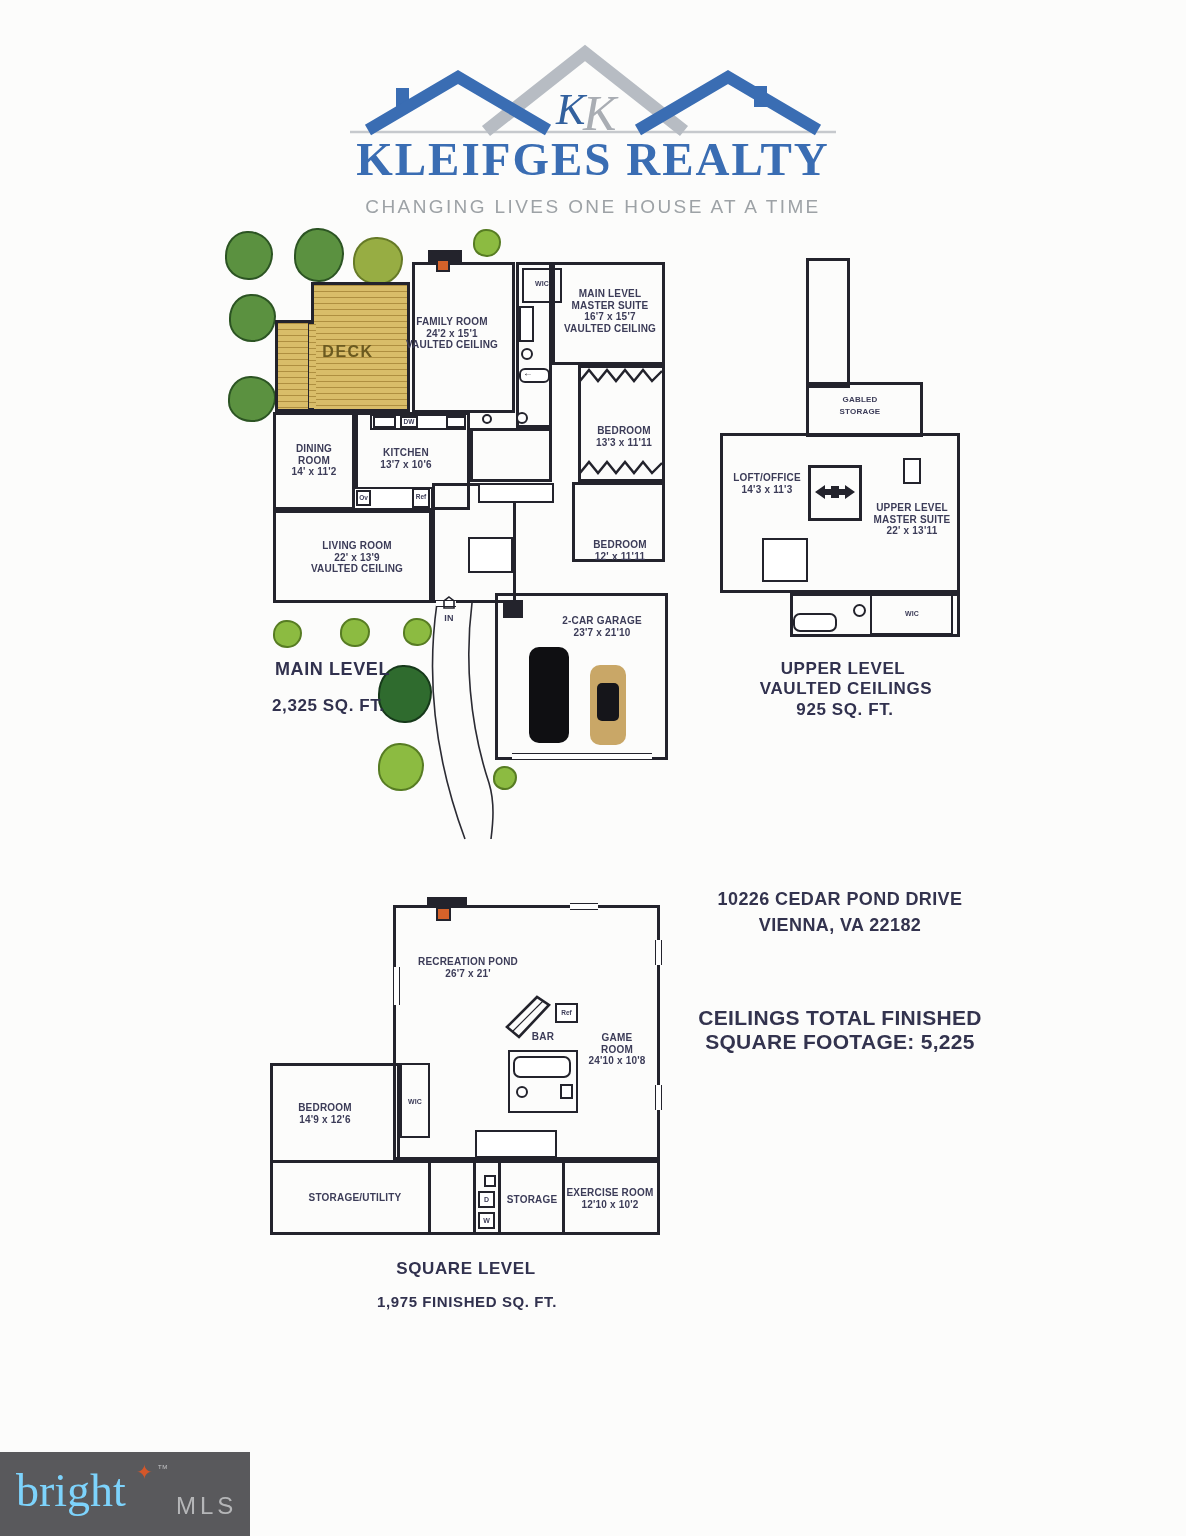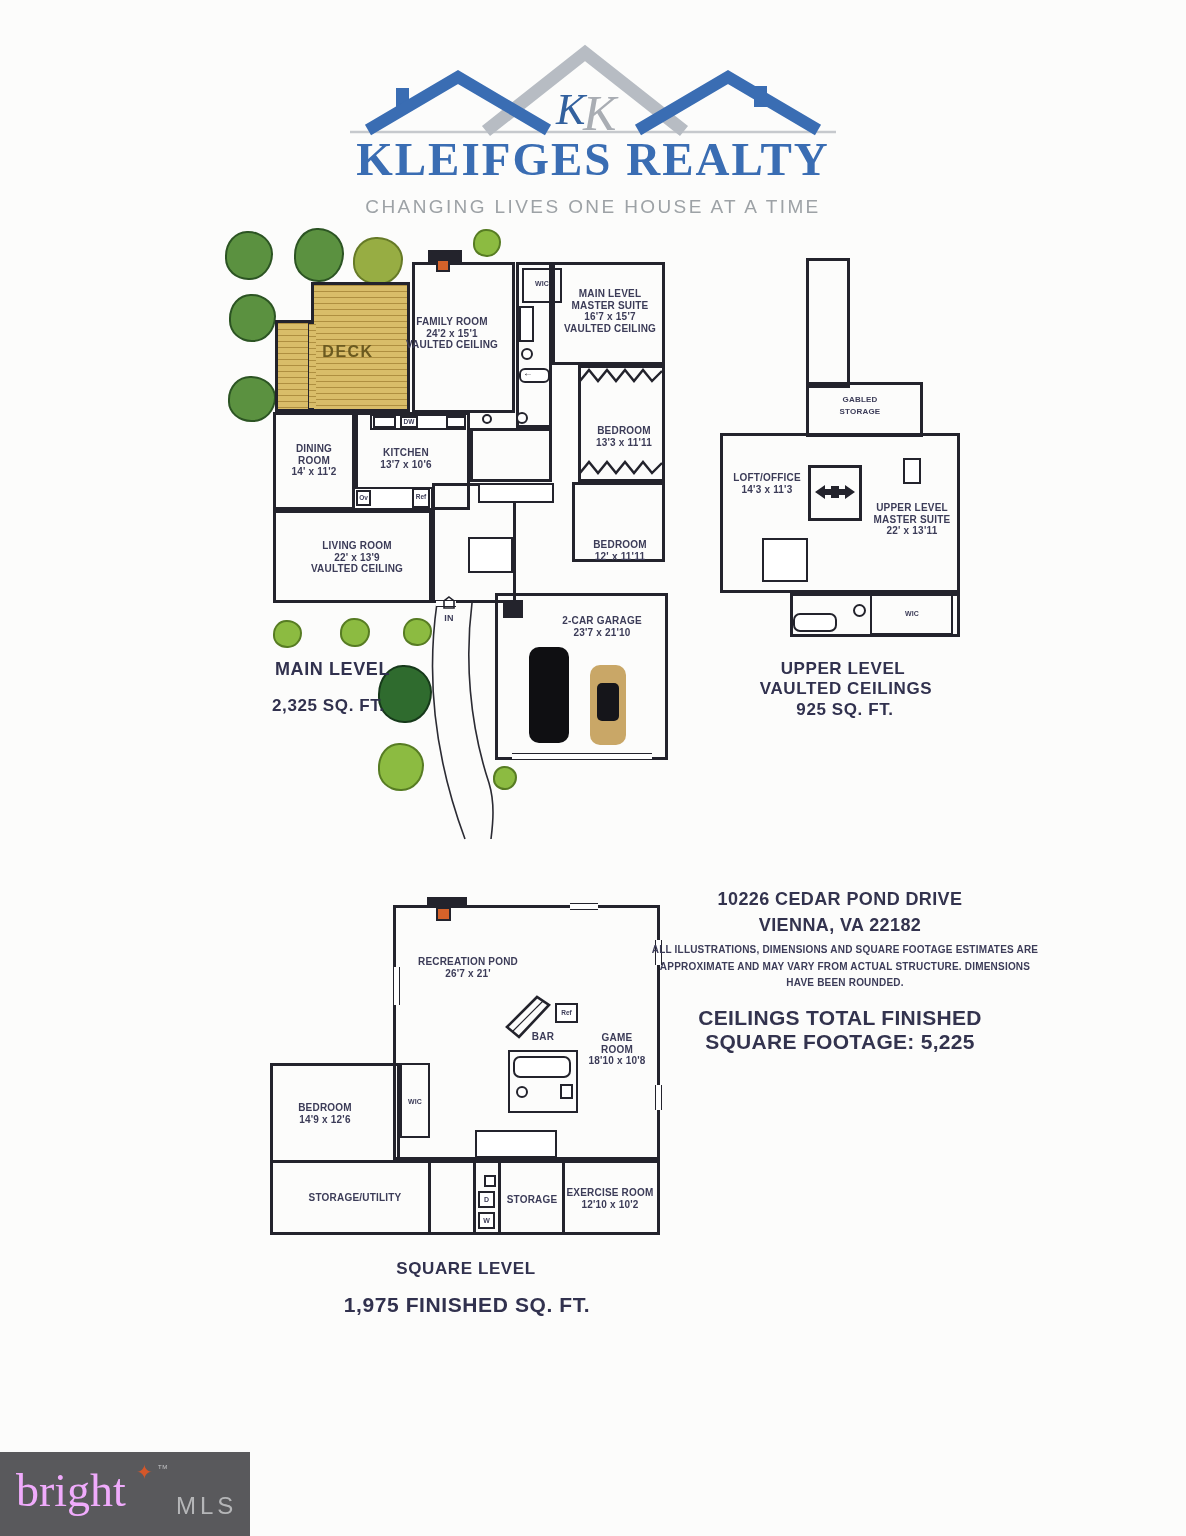--- a/index.html
+++ b/index.html
@@ -268,21 +268,21 @@
     <div class="lbl" style="left:208px;top:66px">
       <span>RECREATION POND</span>
         <span>26'7 x 21'</span>
       </div>
     <div class="lbl" style="left:283px;top:141px">
       <span>BAR</span>
       </div>
     <div class="lbl" style="left:357px;top:142px">
       <span>GAME</span>
         <span>ROOM</span>
-        <span>18'10 x 10'8</span>
+        <span>24'10 x 10'8</span>
       </div>
     <div class="lbl" style="left:65px;top:212px">
       <span>BEDROOM</span>
         <span>14'9 x 12'6</span>
       </div>
     <div class="lbl" style="left:155px;top:206px;font-size:7px">
       <span>WIC</span>
       </div>
     <div class="lbl" style="left:95px;top:302px">
       <span>STORAGE/UTILITY</span>
@@ -290,32 +290,27 @@
     <div class="lbl" style="left:272px;top:304px">
       <span>STORAGE</span>
       </div>
     <div class="lbl" style="left:350px;top:297px">
       <span>EXERCISE ROOM</span>
         <span>12'10 x 10'2</span>
       </div>
   </div>
 
   <div class="title ctr" style="left:466px;top:1259px;font-size:17px">SQUARE LEVEL</div>
-  <div class="title ctr" style="left:467px;top:1293px;font-size:21px">1,975 FINISHED SQ. FT.</div>
+  <div class="title ctr" style="left:467px;top:1293px;font-size:15px">1,975 FINISHED SQ. FT.</div>
 
   <div class="addr" style="top:889px">10226 CEDAR POND DRIVE</div>
   <div class="addr" style="top:915px">VIENNA, VA 22182</div>
-  <div class="disc" style="top:942px">
-    <span style="display:block">ALL ILLUSTRATIONS, DIMENSIONS AND SQUARE FOOTAGE ESTIMATES ARE</span>
-    <span style="display:block">APPROXIMATE AND MAY VARY FROM ACTUAL STRUCTURE. DIMENSIONS</span>
-    <span style="display:block">HAVE BEEN ROUNDED.</span>
-  </div>
   <div class="est" style="top:1006px">CEILINGS TOTAL FINISHED</div>
   <div class="est" style="top:1030px">SQUARE FOOTAGE: 5,225</div>
 
   <div class="abs" style="left:0;top:1452px;width:250px;height:84px;background:#59595c">
-    <span style="position:absolute;left:16px;top:12px;font-family:'Liberation Serif',serif;font-size:46px;color:#f0abfc">bright</span>
+    <span style="position:absolute;left:16px;top:12px;font-family:'Liberation Serif',serif;font-size:46px;color:#7dd3fc">bright</span>
     <span style="position:absolute;left:136px;top:8px;font-size:20px;color:#d4572a">✦</span>
     <span style="position:absolute;left:158px;top:12px;font-size:6px;color:#c7c8ca;letter-spacing:.5px">TM</span>
     <span style="position:absolute;left:176px;top:40px;font-size:24px;letter-spacing:4px;color:#b5b6b8">MLS</span>
   </div>
 
 </div>
 
 </body></html>

